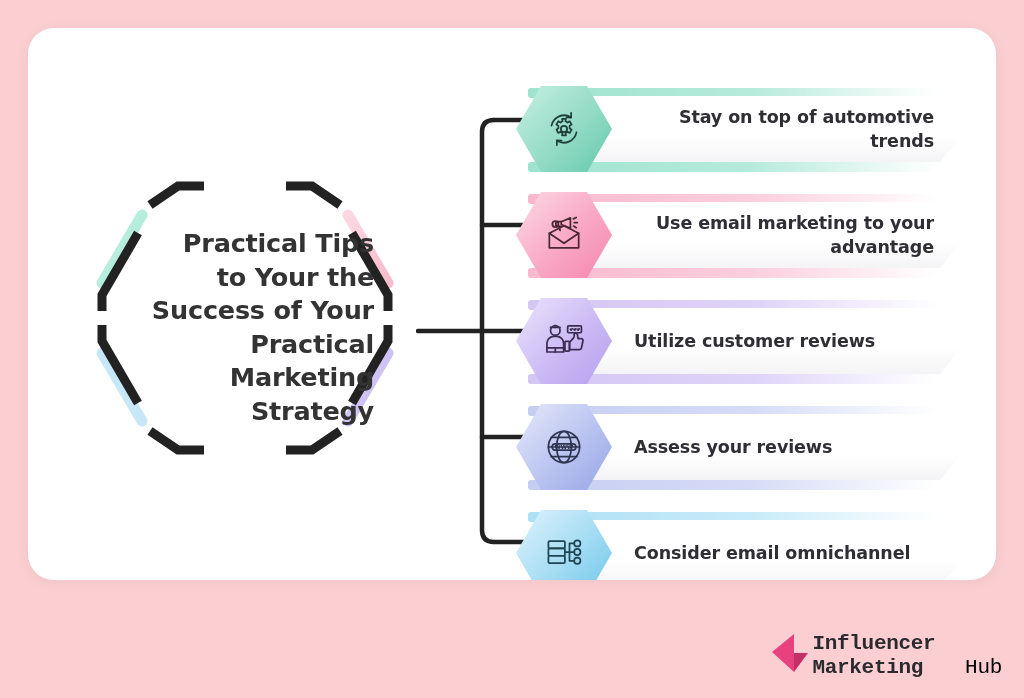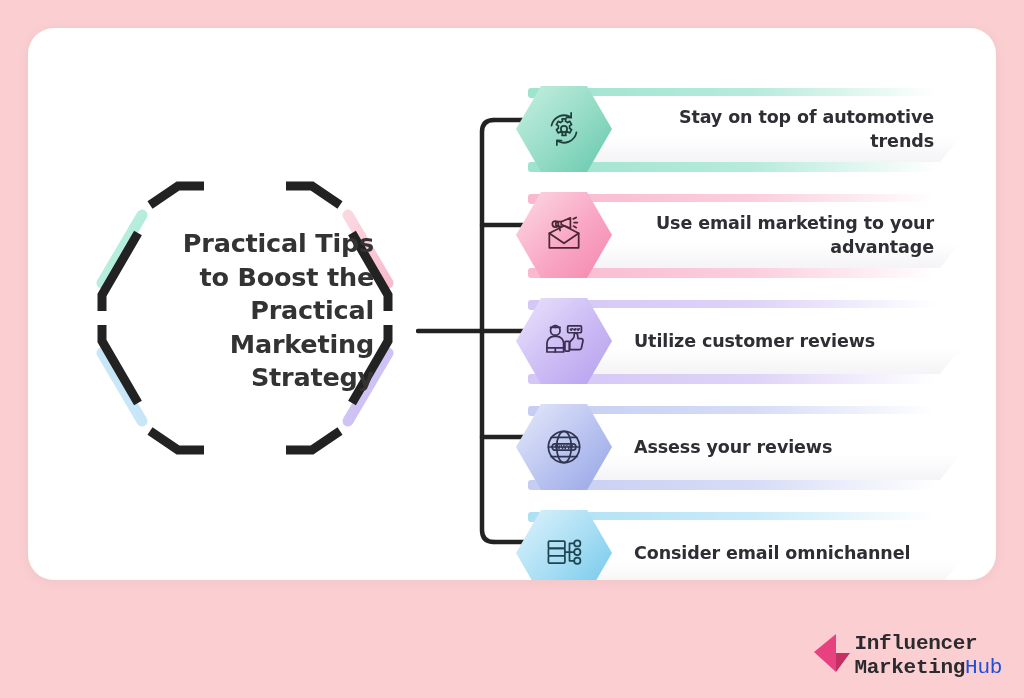--- a/index.html
+++ b/index.html
@@ -70,21 +70,21 @@
   }
 
   
   #logo{position:absolute;right:22px;bottom:14px;height:58px;
         display:flex;align-items:center;}
   #logo .mark{width:40px;height:46px;margin-right:2px;}
   #logo .words{line-height:1;font-family:Liberation Mono, monospace;}
   #logo .l1{font-size:21px;font-weight:bold;color:#2b2b2f;letter-spacing:-0.3px;}
   #logo .l2{font-size:21px;color:#2b2b2f;letter-spacing:-0.3px;margin-top:3px;}
   #logo .l2 b{font-weight:bold;}
-  #logo .l2 span.light{color:#1d4ed8;}
+  #logo .l2 span.light{color:#000000;padding-left:42px;}
 </style>
 </head>
 <body>
 
 <div id="card">
 
   <div id="hexwrap">
     <svg width="310" height="330" viewBox="0 0 310 330">
       <defs>
         <linearGradient id="gTop" x1="0" y1="0" x2="1" y2="0">
@@ -129,21 +129,22 @@
         <polyline points="298,172 298,188 262,250"></polyline>
         <polyline points="250,278 222,297 196,297"></polyline>
         <polyline points="114,297 88,297 60,278"></polyline>
         <polyline points="48,250 12,188 12,172"></polyline>
         <polyline points="12,158 12,142 48,80"></polyline>
       </g>
     </svg>
 
     <div id="hextext">
       <div>Practical Tips</div>
-      <div>to Boost the</div>
+      <div>to Your the</div>
+      <div>Success of Your</div>
       <div>Practical</div>
       <div>Marketing</div>
       <div>Strategy</div>
     </div>
   </div>
 
   <div id="tree">
     <svg width="140" height="430" viewBox="0 0 140 430" fill="none" stroke="#222222" stroke-width="4.5" stroke-linecap="round">
 
       <line x1="2" y1="215" x2="66" y2="215"></line>

